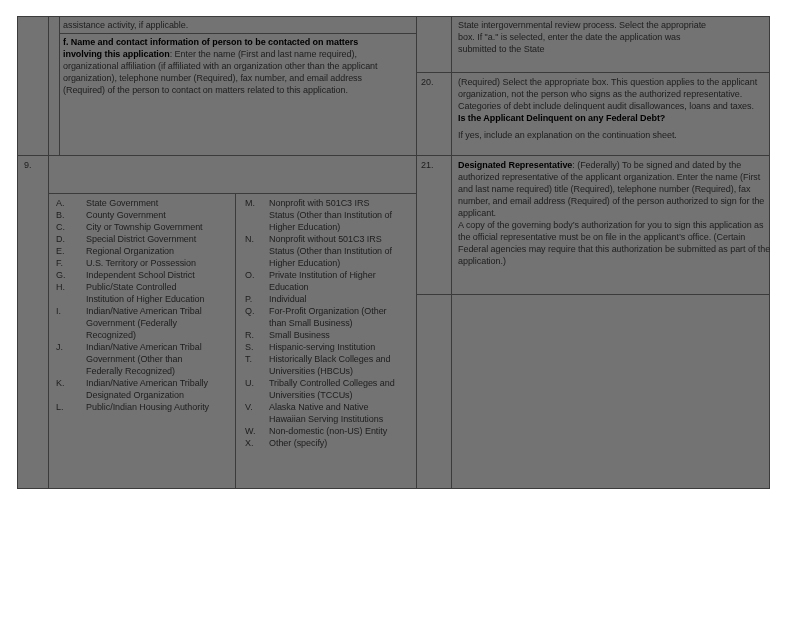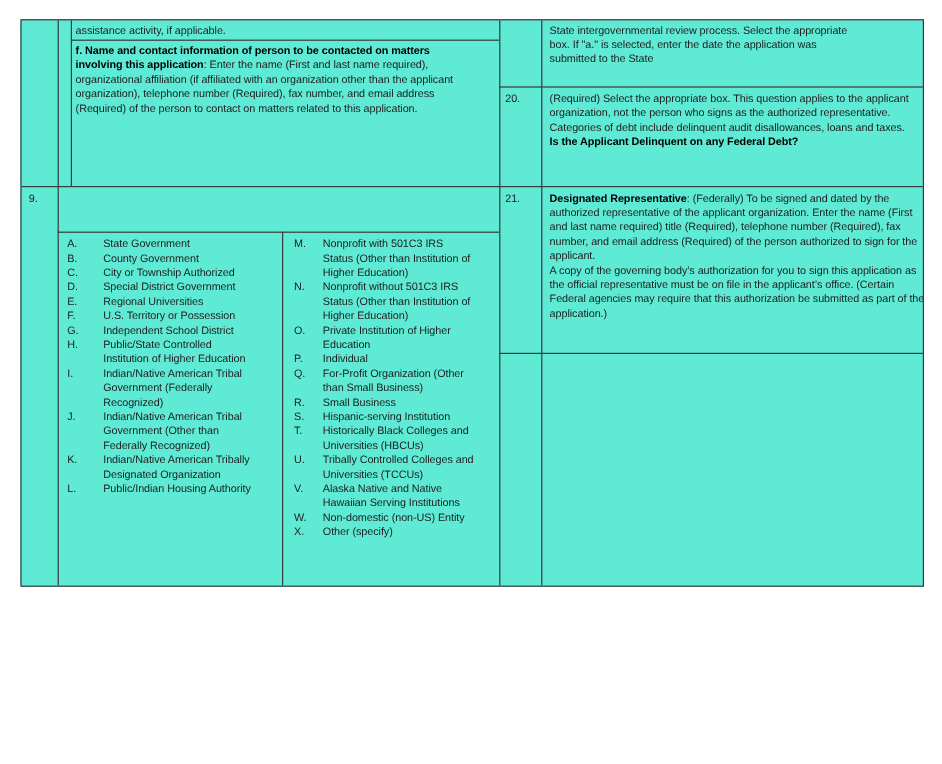--- a/index.html
+++ b/index.html
@@ -1,21 +1,21 @@
 <!DOCTYPE html>
 <html><head>
 <meta charset="utf-8">
 <style>
   html,body{margin:0;padding:0;}
   body{
     width:785px;height:637px;background:#ffffff;position:relative;overflow:hidden;
     font-family:"Liberation Sans","DejaVu Sans",sans-serif;
     font-size:9px;line-height:12px;color:#1d1d1d;letter-spacing:-0.05px;
   }
-  .tbl{position:absolute;left:17px;top:16px;width:751px;height:471px;border:1px solid #3b3b3b;background:#5eead4;text-decoration:underline;}
+  .tbl{position:absolute;left:17px;top:16px;width:751px;height:471px;border:1px solid #3b3b3b;background:#737373;text-decoration:underline;}
   .ln{position:absolute;background:#3b3b3b;}
   .v{width:1px;}
   .h{height:1px;}
   .txt{position:absolute;}
   b{color:#000;font-weight:bold;}
   .num{position:absolute;}
   
   .list{position:absolute;}
   .li{display:flex;align-items:flex-start;}
   .li .let{flex:none;}
@@ -55,29 +55,29 @@
       <div class="li">
         <span class="let">A.</span>
         <span class="lab">State Government</span>
       </div>
       <div class="li">
         <span class="let">B.</span>
         <span class="lab">County Government</span>
       </div>
       <div class="li">
         <span class="let">C.</span>
-        <span class="lab">City or Township Authorized</span>
+        <span class="lab">City or Township Government</span>
       </div>
       <div class="li">
         <span class="let">D.</span>
         <span class="lab">Special District Government</span>
       </div>
       <div class="li">
         <span class="let">E.</span>
-        <span class="lab">Regional Universities</span>
+        <span class="lab">Regional Organization</span>
       </div>
       <div class="li">
         <span class="let">F.</span>
         <span class="lab">U.S. Territory or Possession</span>
       </div>
       <div class="li">
         <span class="let">G.</span>
         <span class="lab">Independent School District</span>
       </div>
       <div class="li">
@@ -152,20 +152,21 @@
         <span class="lab">Other (specify)</span>
       </div>
     </div>
 
   <div class="txt" style="left:440px;top:2px;width:254px;">State intergovernmental review process. Select the appropriate box.  If "a." is selected, enter the date the application was submitted to the State</div>
 
   <div class="num" style="left:403px;top:59px;">20.</div>
   <div class="txt" style="left:440px;top:59px;width:316px;">
     <div>(Required) Select the appropriate box. This question applies to the applicant organization, not the person who signs as the authorized representative. Categories of debt include delinquent audit disallowances, loans and taxes.</div>
     <div><b>Is the Applicant Delinquent on any Federal Debt?</b></div>
+    <div class="note">If yes, include an explanation on the continuation sheet.</div>
   </div>
 
   <div class="num" style="left:403px;top:142px;">21.</div>
   <div class="txt" style="left:440px;top:142px;width:316px;">
     <div>
       <b>Designated Representative</b><span>: (Federally) To be signed and dated by the authorized representative of the applicant organization. Enter the name (First and last name required) title (Required), telephone number (Required), fax number, and email address (Required) of the person authorized to sign for the applicant.</span>
     </div>
     <div>A copy of the governing body’s authorization for you to sign this application as the official representative must be on file in the applicant’s office. (Certain Federal agencies may require that this authorization be submitted as part of the application.)</div>
   </div>
 

